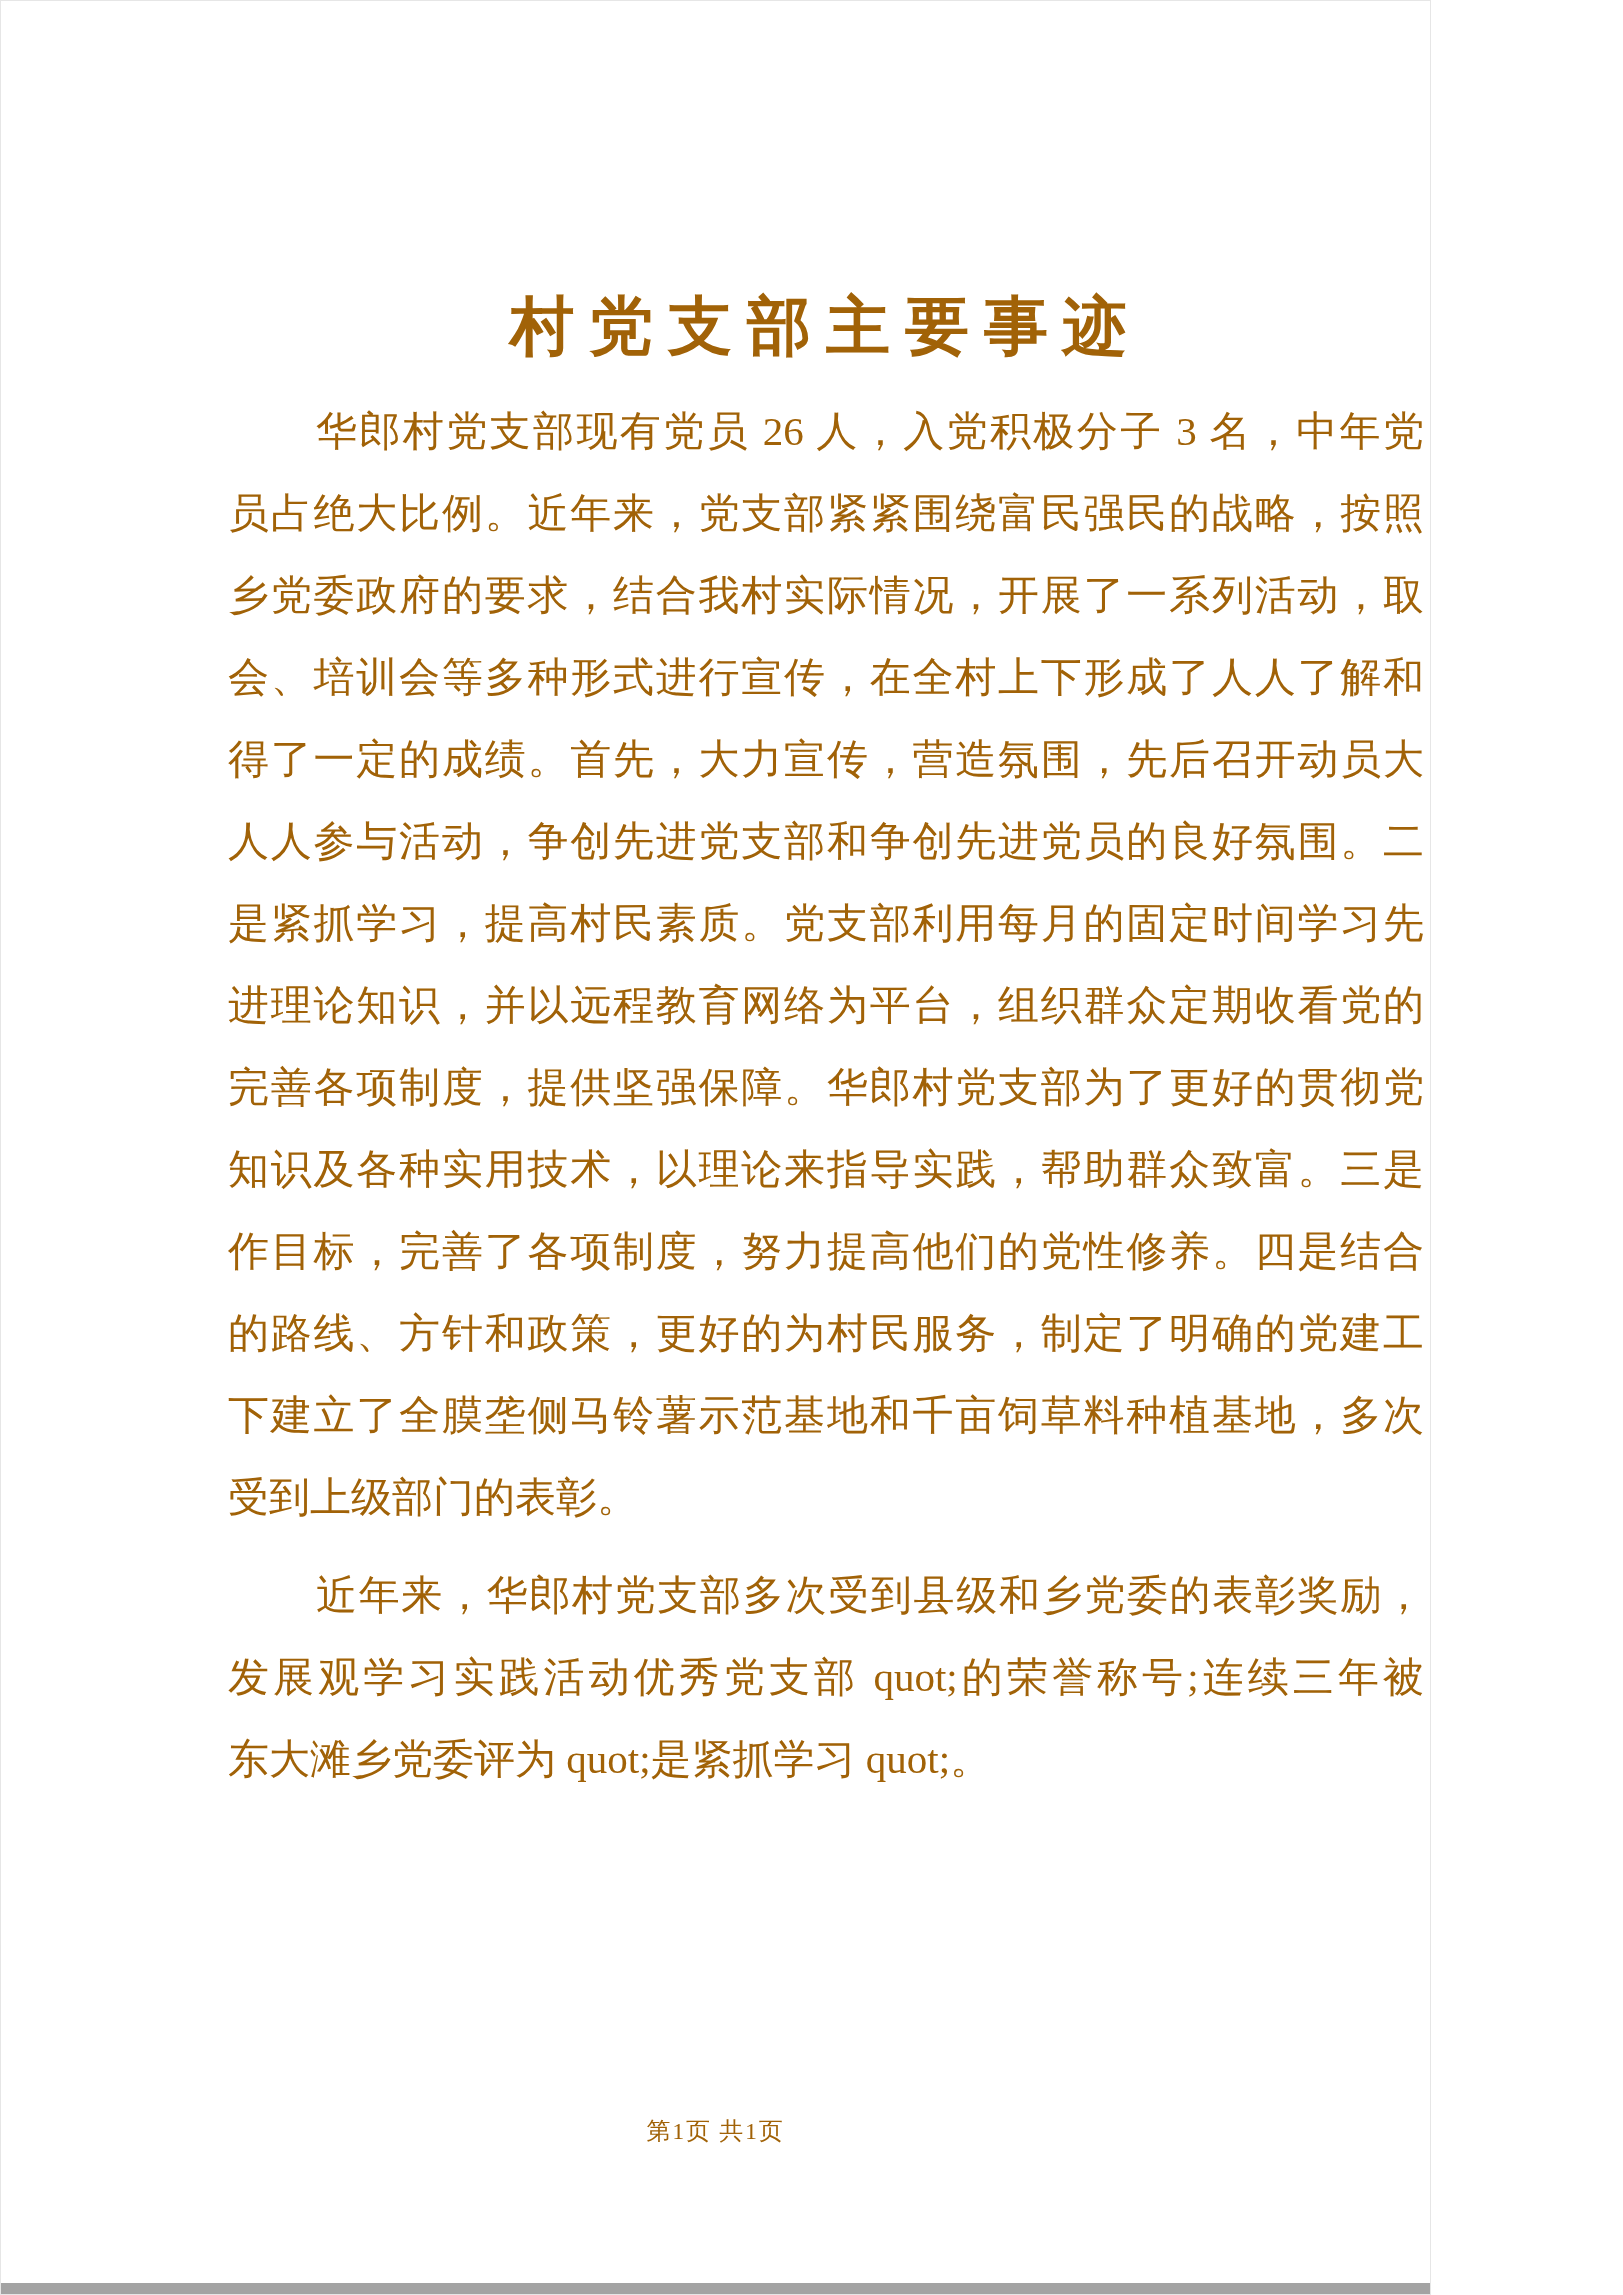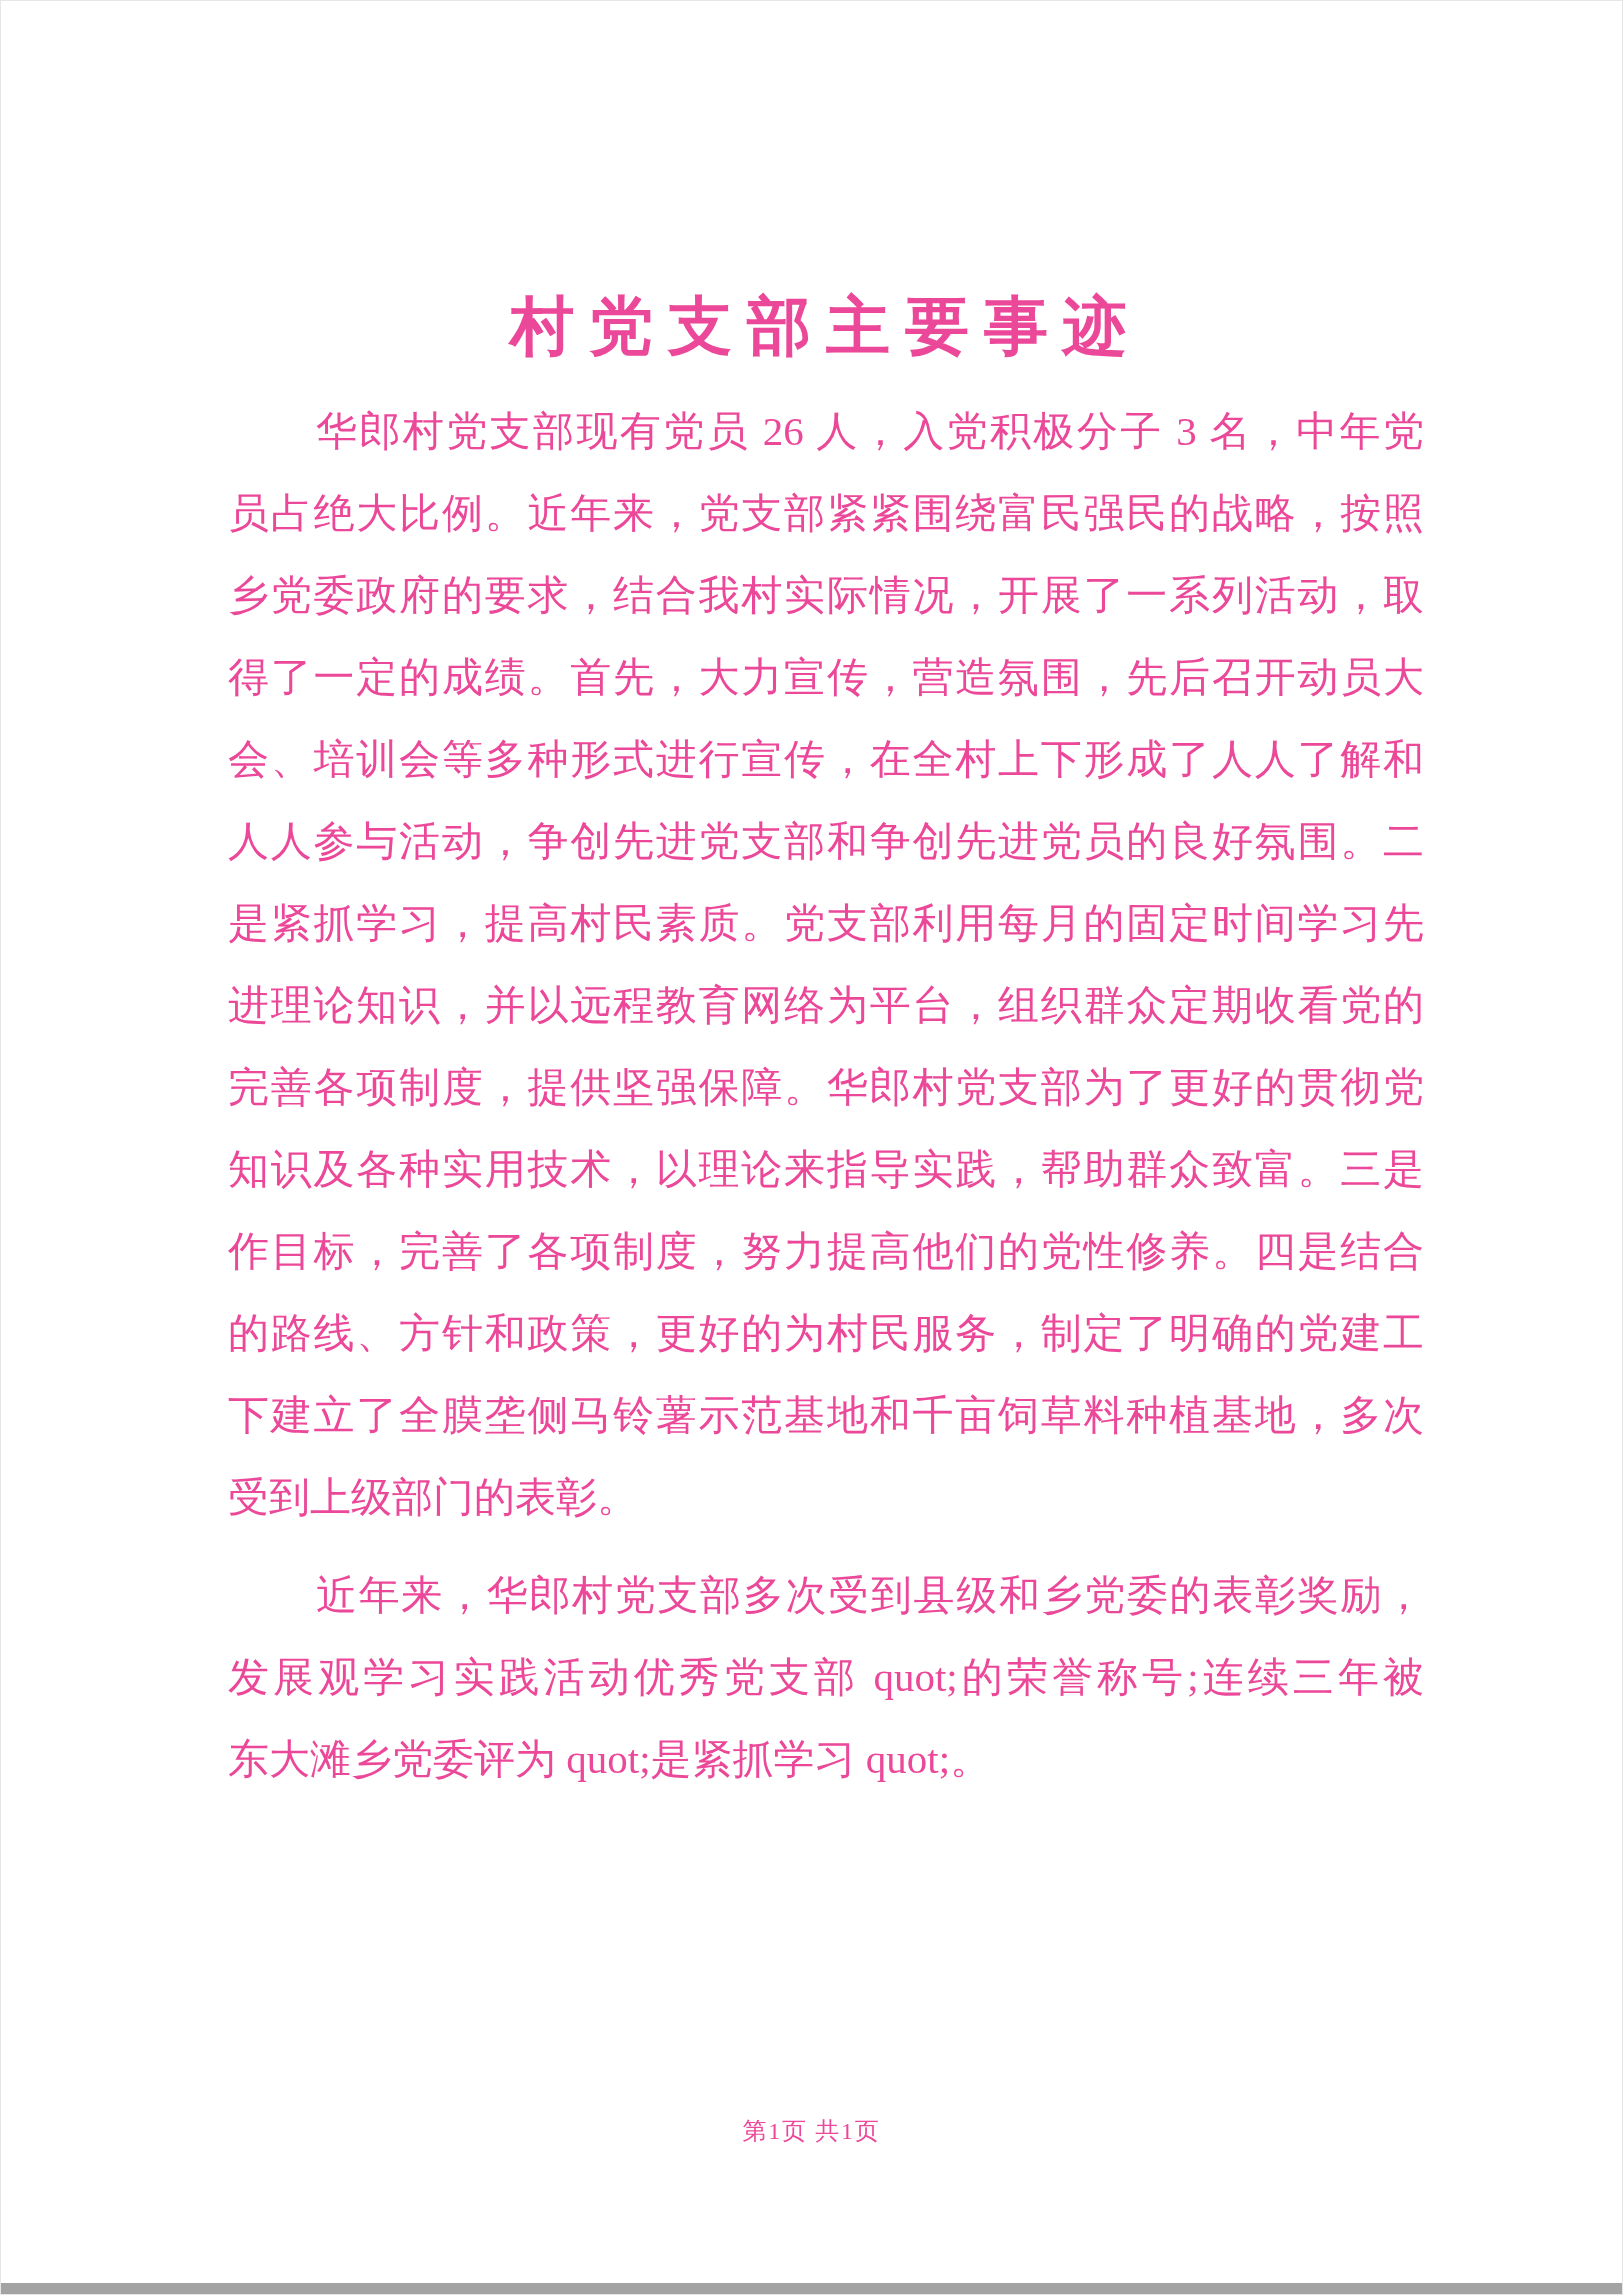--- a/index.html
+++ b/index.html
@@ -2,28 +2,28 @@
 <html style="font-size:13.5px"><head>
 <meta charset="utf-8">
 <style>
   html, body {
     margin: 0;
     padding: 0;
     background: #ffffff;
   }
   .page {
     position: relative;
-    width: 1623px;
+    width: 1431px;
     height: 2295px;
     background: #ffffff;
     box-sizing: border-box;
     border: 1.7px solid #e6e6e6;
     overflow: hidden;
     font-family: "Liberation Serif", "DejaVu Serif", serif;
-    color: #ec4899;
+    color: #a16207;
   }
   .page-bottom-edge {
     position: absolute;
     left: 0;
     right: 0;
     bottom: 0;
     height: 11px;
     background: #a3a3a3;
   }
   .doc {
@@ -78,23 +78,23 @@
     <h1 class="title">村党支部主要事迹</h1>
 
     <div class="para">
 
         <div class="line indent">华郎村党支部现有党员 26 人，入党积极分子 3 名，中年党</div>
 
         <div class="line">员占绝大比例。近年来，党支部紧紧围绕富民强民的战略，按照</div>
 
         <div class="line">乡党委政府的要求，结合我村实际情况，开展了一系列活动，取</div>
 
+        <div class="line">会、培训会等多种形式进行宣传，在全村上下形成了人人了解和</div>
+
         <div class="line">得了一定的成绩。首先，大力宣传，营造氛围，先后召开动员大</div>
-
-        <div class="line">会、培训会等多种形式进行宣传，在全村上下形成了人人了解和</div>
 
         <div class="line">人人参与活动，争创先进党支部和争创先进党员的良好氛围。二</div>
 
         <div class="line">是紧抓学习，提高村民素质。党支部利用每月的固定时间学习先</div>
 
         <div class="line">进理论知识，并以远程教育网络为平台，组织群众定期收看党的</div>
 
         <div class="line">完善各项制度，提供坚强保障。华郎村党支部为了更好的贯彻党</div>
 
         <div class="line">知识及各种实用技术，以理论来指导实践，帮助群众致富。三是</div>

